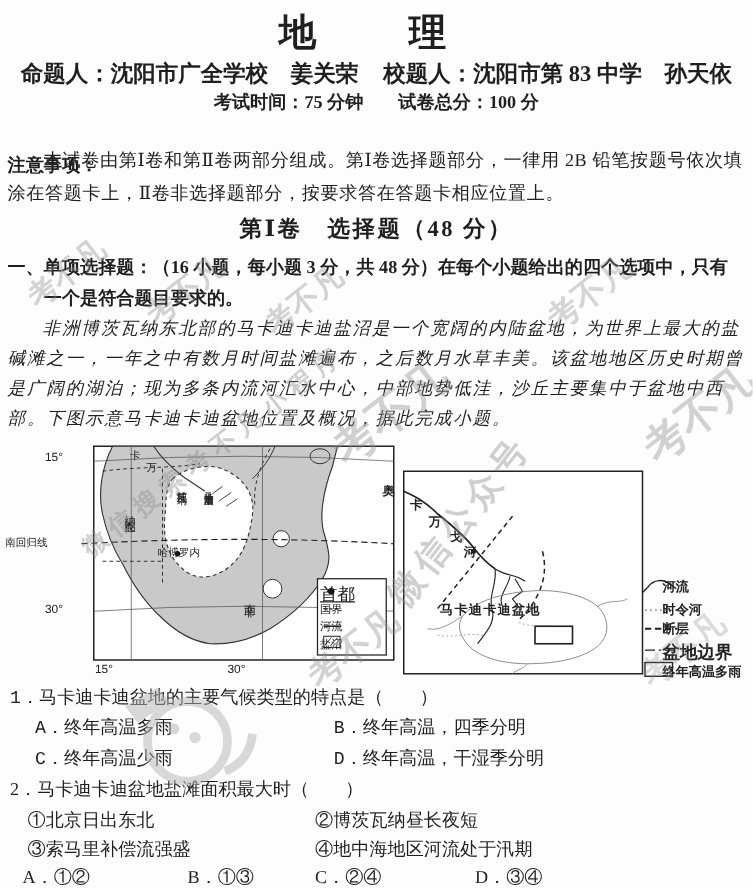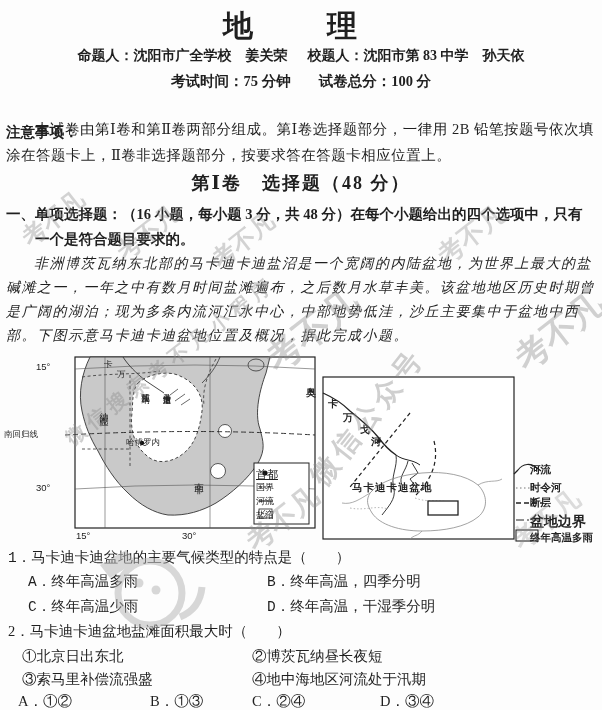--- a/index.html
+++ b/index.html
@@ -1,21 +1,21 @@
 <!DOCTYPE html>
 <html><head>
 <meta charset="utf-8">
 <style>
   html,body{margin:0;padding:0;}
   body{width:602px;height:710px;background:#fdfdfd;overflow:hidden;position:relative;
        font-family:"Liberation Serif","DejaVu Serif",serif;color:#1f1f1f;}
   .abs{position:absolute;}
   .ctr{width:602px;text-align:center;}
   #title{top:6px;font-size:30px;font-weight:bold;letter-spacing:22px;}
-  #people{top:47px;font-size:14px;font-weight:bold;}
+  #people{top:47px;font-size:18px;font-weight:bold;}
   #people span{margin:0 10px;}
   #examinfo{top:72px;font-size:14.5px;font-weight:bold;}
   #examinfo span{margin:0 14px;}
   #notice-h{top:97px;left:6px;font-size:14.5px;font-weight:bold;margin-top:26px;}
   #notice-b{top:116px;left:6px;width:588px;font-size:14.5px;line-height:26px;text-indent:2em;letter-spacing:0.5px;}
   #section-h{top:171px;font-size:18px;font-weight:bold;letter-spacing:2px;}
   #instr{top:202px;left:6px;width:590px;font-size:14.5px;font-weight:bold;line-height:25px;padding-left:2em;text-indent:-2em;box-sizing:border-box;}
   #passage{top:252px;left:6px;width:590px;font-size:14px;font-style:italic;line-height:24px;text-indent:2em;letter-spacing:1.5px;}
   #figure{top:353px;left:0;width:602px;height:194px;padding-left:20px;}
   .mlab{position:absolute;white-space:nowrap;font-family:"Liberation Sans","DejaVu Sans",sans-serif;color:#222;}
@@ -122,21 +122,21 @@
   <span class="mlab" style="left:76px;top:177px;font-size:9.5px;">15°</span>
   <span class="mlab" style="left:182px;top:177px;font-size:9.5px;">30°</span>
   <span class="mlab" style="left:104px;top:6px;font-size:8.5px;">卡</span>
   <span class="mlab" style="left:117px;top:16px;font-size:8.5px;">万</span>
   <span class="mlab vtext" style="left:97px;top:52px;font-size:9px;letter-spacing:2px;">纳米比亚</span>
   <span class="mlab vtext" style="left:140px;top:33px;font-size:8.5px;letter-spacing:1px;">博茨瓦纳</span>
   <span class="mlab vtext" style="left:160px;top:34px;font-size:8px;letter-spacing:0.5px;">马卡迪卡迪盐沼</span>
   <span class="mlab" style="left:126px;top:84px;font-size:8.5px;">哈博罗内</span>
   <span class="mlab vtext" style="left:192px;top:122px;font-size:9.5px;letter-spacing:2px;">南非</span>
   
-  <span class="mlab" style="left:256px;top:114px;font-size:11px;text-decoration:underline;">首都</span>
+  <span class="mlab" style="left:256px;top:114px;font-size:14px;text-decoration:underline;">首都</span>
   <span class="mlab" style="left:256px;top:128px;font-size:9px;">国界</span>
   <span class="mlab" style="left:256px;top:142px;font-size:9px;">河流</span>
   <span class="mlab" style="left:256px;top:156px;font-size:9px;">盐沼</span>
 
   
   <span class="mlab" style="left:306px;top:33px;font-size:10px;font-weight:bold;">奥</span>
   <span class="mlab" style="left:328px;top:44px;font-size:10px;font-weight:bold;">卡</span>
   <span class="mlab" style="left:343px;top:58px;font-size:10px;font-weight:bold;">万</span>
   <span class="mlab" style="left:360px;top:70px;font-size:10px;font-weight:bold;">戈</span>
   <span class="mlab" style="left:371px;top:82px;font-size:10px;font-weight:bold;">河</span>

